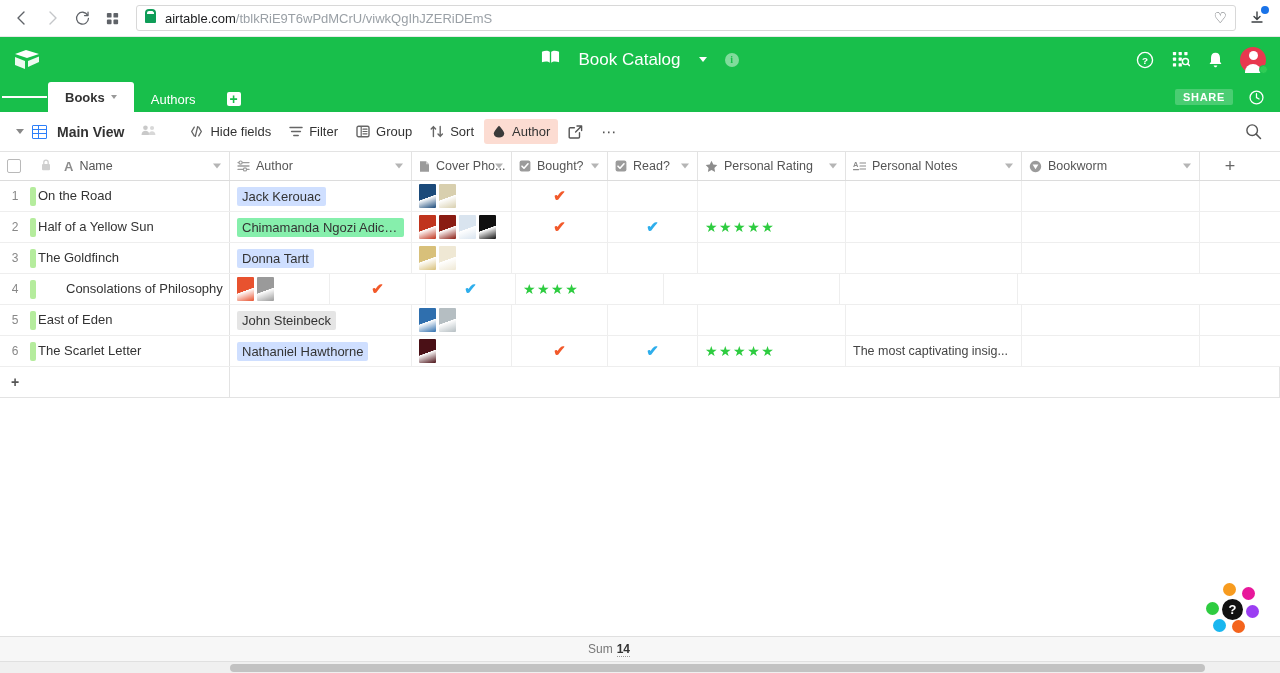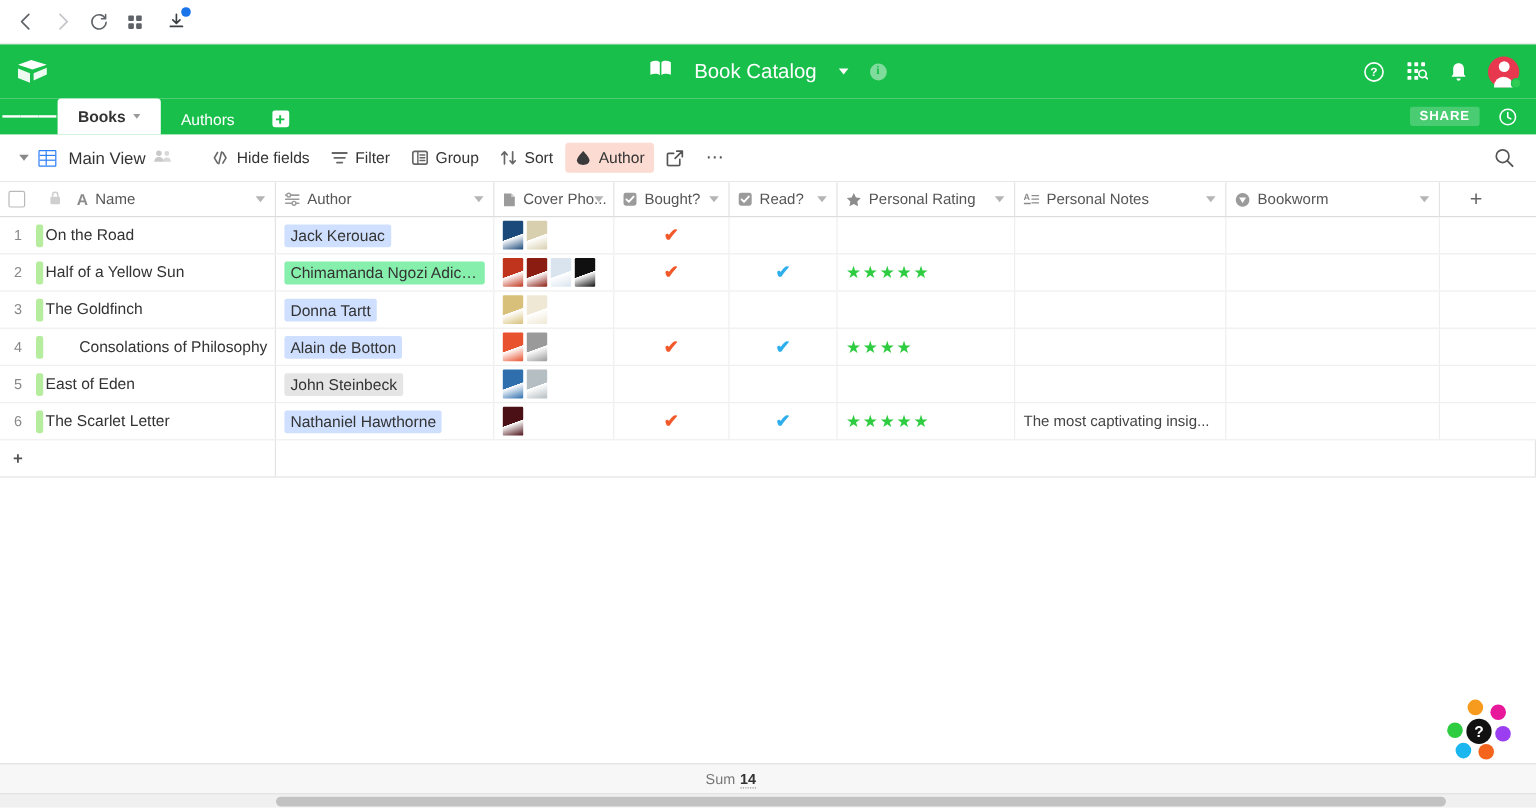--- a/index.html
+++ b/index.html
@@ -187,21 +187,21 @@
     width: 15px; height: 14px;
     border: 1.6px solid #2d7ff9;
     border-radius: 1px;
     position: relative;
     background:
       linear-gradient(#2d7ff9,#2d7ff9) 0 3.5px / 100% 1.4px no-repeat,
       linear-gradient(#2d7ff9,#2d7ff9) 0 7.5px / 100% 1.4px no-repeat,
       linear-gradient(#2d7ff9,#2d7ff9) 4.5px 0 / 1.4px 100% no-repeat;
     flex: 0 0 auto;
   }
-  .view-name { font-weight: 400; font-size: 14px; margin-right: 5px; text-align: center; }
+  .view-name { font-weight: 700; font-size: 14px; margin-right: 15px; text-align: center; }
   .tb-sep { width: 20px; }
   .tb-search { margin-left: auto; color: #666; }
 
   
   .grid-wrap { position: relative; background: #fff; }
   .grid-header {
     display: flex;
     height: 29px;
     background: #fff;
     border-bottom: 1px solid #dcdcdc;
@@ -370,20 +370,25 @@
   </div>
   <div class="nav-btn">
     <svg width="15" height="15" viewBox="0 0 16 16">
       <rect x="2" y="2" width="5" height="5" rx="1" fill="currentColor"></rect>
       <rect x="9" y="2" width="5" height="5" rx="1" fill="currentColor"></rect>
       <rect x="2" y="9" width="5" height="5" rx="1" fill="currentColor"></rect>
       <rect x="9" y="9" width="5" height="5" rx="1" fill="currentColor"></rect>
     </svg>
   </div>
 
+  <div class="url-box">
+    <div class="lock"></div>
+    <div class="url-text"><b>airtable.com</b><span>/tblkRiE9T6wPdMCrU/viwkQgIhJZERiDEmS</span></div>
+    <div class="heart-ic">♡</div>
+  </div>
 
   <div class="dl-ic">
     <svg width="16" height="16" viewBox="0 0 16 16">
       <path d="M8 2 L8 9 M5 6.5 L8 9.5 L11 6.5" stroke="currentColor" stroke-width="1.4" fill="none" stroke-linecap="round" stroke-linejoin="round"></path>
       <path d="M3 12 L13 12" stroke="currentColor" stroke-width="1.4" stroke-linecap="round"></path>
     </svg>
     <span class="dl-dot"></span>
   </div>
 </div>
 
@@ -716,23 +721,20 @@
         <div class="cell " style="flex: 0 0 148px;"></div>
         <div class="cell " style="flex: 0 0 176px;"></div>
         <div class="cell " style="flex: 0 0 178px;"></div>
       </div>
       <div class="row">
         <div class="gutter">
           <div class="rownum">4</div>
           <div class="colorbar" style="background:#b5ec9d"></div>
           <div class="name-cell" style="padding-left: 0px; margin-left: 28px;">Consolations of Philosophy</div>
         </div>
-        <div class="cell " style="flex: 0 0 182px;">
-          <span class="chip" style="background: rgb(207, 223, 255);">Alain de Botton</span>
-        </div>
         <div class="cell " style="flex: 0 0 100px;">
           <div class="thumbs">
             <div class="thumb" style="background: linear-gradient(160deg, rgb(232, 82, 47) 0%, rgb(232, 82, 47) 55%, rgba(255, 255, 255, 0.45) 56%, rgb(232, 82, 47) 100%);"></div>
             <div class="thumb" style="background: linear-gradient(160deg, rgb(154, 154, 154) 0%, rgb(154, 154, 154) 55%, rgba(255, 255, 255, 0.45) 56%, rgb(154, 154, 154) 100%);"></div>
           </div>
         </div>
         <div class="cell center" style="flex: 0 0 96px;">
           <span class="chk-orange" style="color: rgb(242, 89, 42);">✔</span>
         </div>
         <div class="cell center" style="flex: 0 0 90px;">

